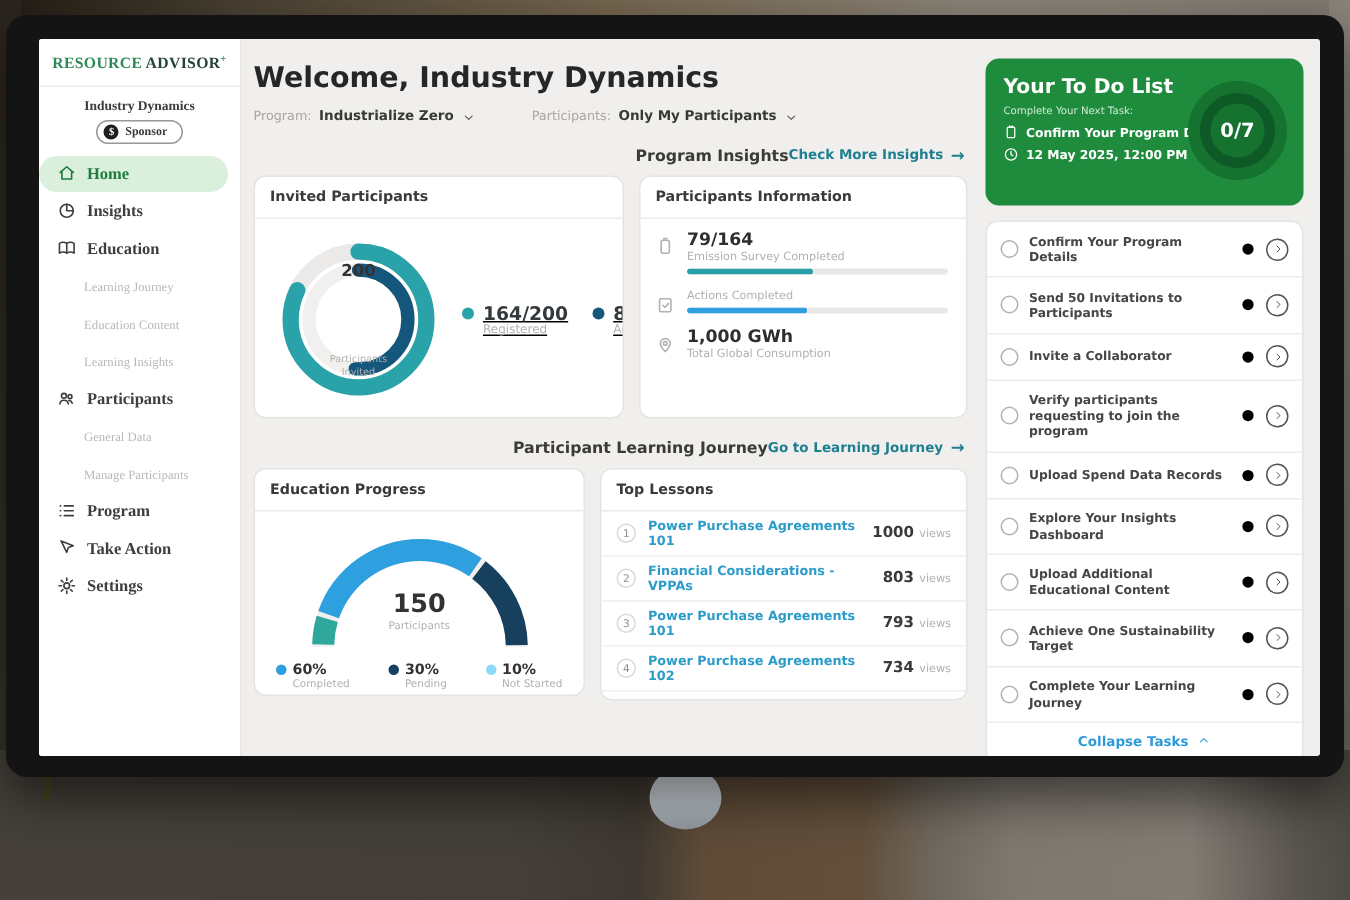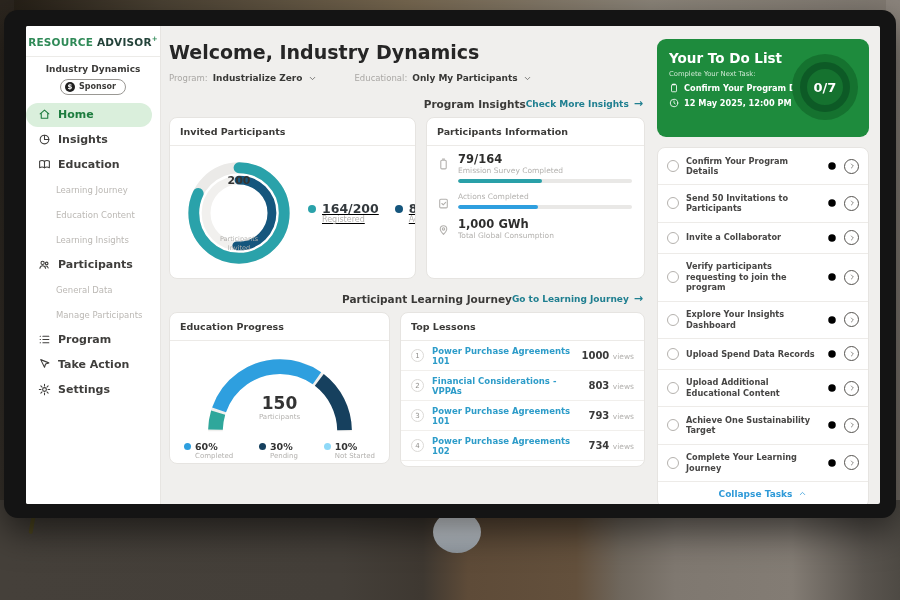--- a/index.html
+++ b/index.html
@@ -17,21 +17,21 @@
     background:linear-gradient(180deg,#eef2f5 0%,#c3cad1 55%,#8f979e 100%); z-index:1; }
   .leaf { position:absolute; left:30px; top:516px; width:4px; height:18px; background:#4c451f; border-radius:0 0 3px 3px; transform:rotate(10deg); z-index:1; }
 
   
   .monitor { position:absolute; left:4px; top:10px; width:892px; height:508px; background:#141414;
     border-radius:14px; z-index:2; box-shadow:0 14px 34px rgba(0,0,0,.55); }
   .screen { position:absolute; left:22px; top:16px; width:854px; height:478px; background:#f0efed;
     overflow:hidden; display:flex; border-radius:2px; }
 
   
-  .sidebar { width:135px; min-width:135px; background:#ffffff; border-right:1px solid #e7e5e2; padding-top:9px; }
+  .sidebar { width:135px; min-width:135px; background:#ffffff; border-right:1px solid #e7e5e2; padding-top:9px;font-family:Liberation Serif, serif; }
   .logo { text-align:center; font-size:10.5px; font-weight:bold; letter-spacing:.2px; padding-bottom:8px; }
   .logo-g { color:#2f8a57; } .logo-d { color:#24433a; } .logo sup { color:#2f8a57; font-size:7px; }
   .side-div { border-top:1px solid #ecebe8; margin:0 0 7px 0; }
   .org { text-align:center; font-size:9px; font-weight:bold; color:#3c3b39; }
   .sponsor { margin:5px auto 8px auto; width:max-content; display:flex; align-items:center; gap:4px;
     border:1px solid #9a9894; border-radius:10px; padding:2px 9px 2px 4px; font-size:8px; font-weight:bold; color:#3c3b39; cursor:pointer; }
   .sp-ic { width:10px; height:10px; border-radius:50%; background:#1f1f1f; color:#fff; font-size:7px;
     display:flex; align-items:center; justify-content:center; }
   .side-menu { display:flex; flex-direction:column; }
   .side-item { display:flex; align-items:center; gap:7px; height:24px; padding:0 8px 0 12px; margin:0 8px 1px 0;
@@ -241,21 +241,21 @@
               <div class="filter">
                 <span class="f-label">Program:</span>
                 <span class="f-value">Industrialize Zero</span>
                 <span class="f-chev">
                   <svg class="ln" viewBox="0 0 24 24">
                     <path d="M6 9l6 6 6-6"></path>
                   </svg>
                 </span>
               </div>
               <div class="filter">
-                <span class="f-label">Educational:</span>
+                <span class="f-label">Participants:</span>
                 <span class="f-value">Only My Participants</span>
                 <span class="f-chev">
                   <svg class="ln" viewBox="0 0 24 24">
                     <path d="M6 9l6 6 6-6"></path>
                   </svg>
                 </span>
               </div>
             </div>
 
           <div class="sec-row">
@@ -507,36 +507,36 @@
                     </svg>
                   </span>
                   <span class="chev-btn">
                     <svg class="ln" viewBox="0 0 24 24">
                       <path d="M10 6l6 6-6 6"></path>
                     </svg>
                   </span>
                 </div>
                 <div class="todo-row">
                   <span class="radio"></span>
+                  <span class="todo-lab">Upload Spend Data Records</span>
+                  <span class="todo-clock">
+                    <svg viewBox="0 0 24 24">
+                      <circle cx="12" cy="12" r="9"></circle>
+                      <path d="M12 7v5l3 2"></path>
+                    </svg>
+                  </span>
+                  <span class="chev-btn">
+                    <svg class="ln" viewBox="0 0 24 24">
+                      <path d="M10 6l6 6-6 6"></path>
+                    </svg>
+                  </span>
+                </div>
+                <div class="todo-row">
+                  <span class="radio"></span>
                   <span class="todo-lab">Explore Your Insights Dashboard</span>
-                  <span class="todo-clock">
-                    <svg viewBox="0 0 24 24">
-                      <circle cx="12" cy="12" r="9"></circle>
-                      <path d="M12 7v5l3 2"></path>
-                    </svg>
-                  </span>
-                  <span class="chev-btn">
-                    <svg class="ln" viewBox="0 0 24 24">
-                      <path d="M10 6l6 6-6 6"></path>
-                    </svg>
-                  </span>
-                </div>
-                <div class="todo-row">
-                  <span class="radio"></span>
-                  <span class="todo-lab">Upload Spend Data Records</span>
                   <span class="todo-clock">
                     <svg viewBox="0 0 24 24">
                       <circle cx="12" cy="12" r="9"></circle>
                       <path d="M12 7v5l3 2"></path>
                     </svg>
                   </span>
                   <span class="chev-btn">
                     <svg class="ln" viewBox="0 0 24 24">
                       <path d="M10 6l6 6-6 6"></path>
                     </svg>

